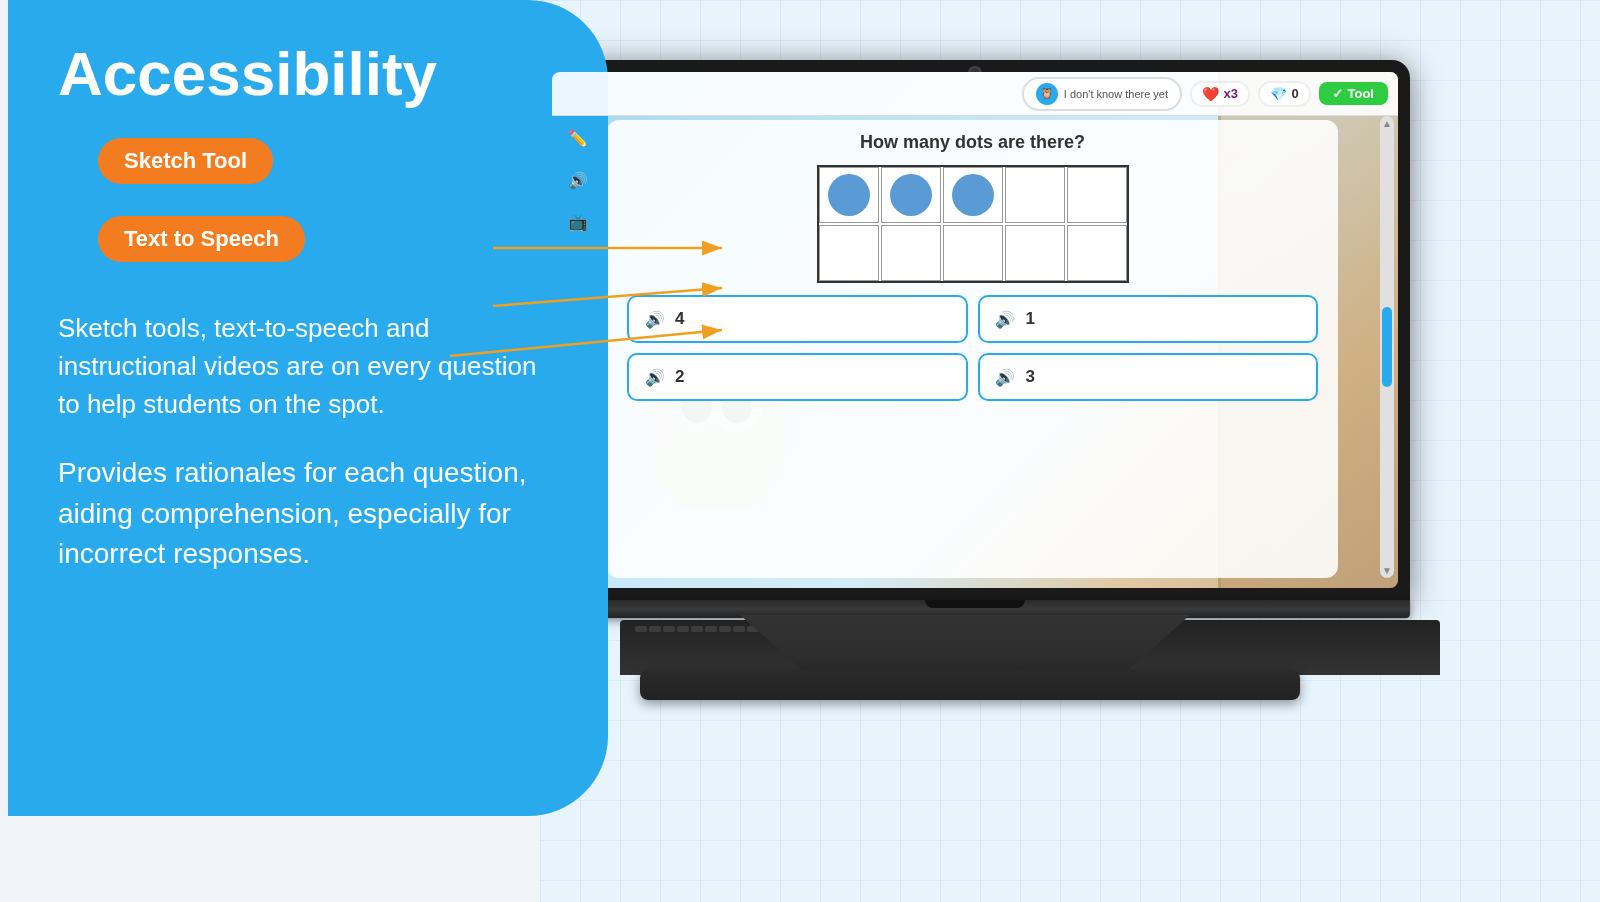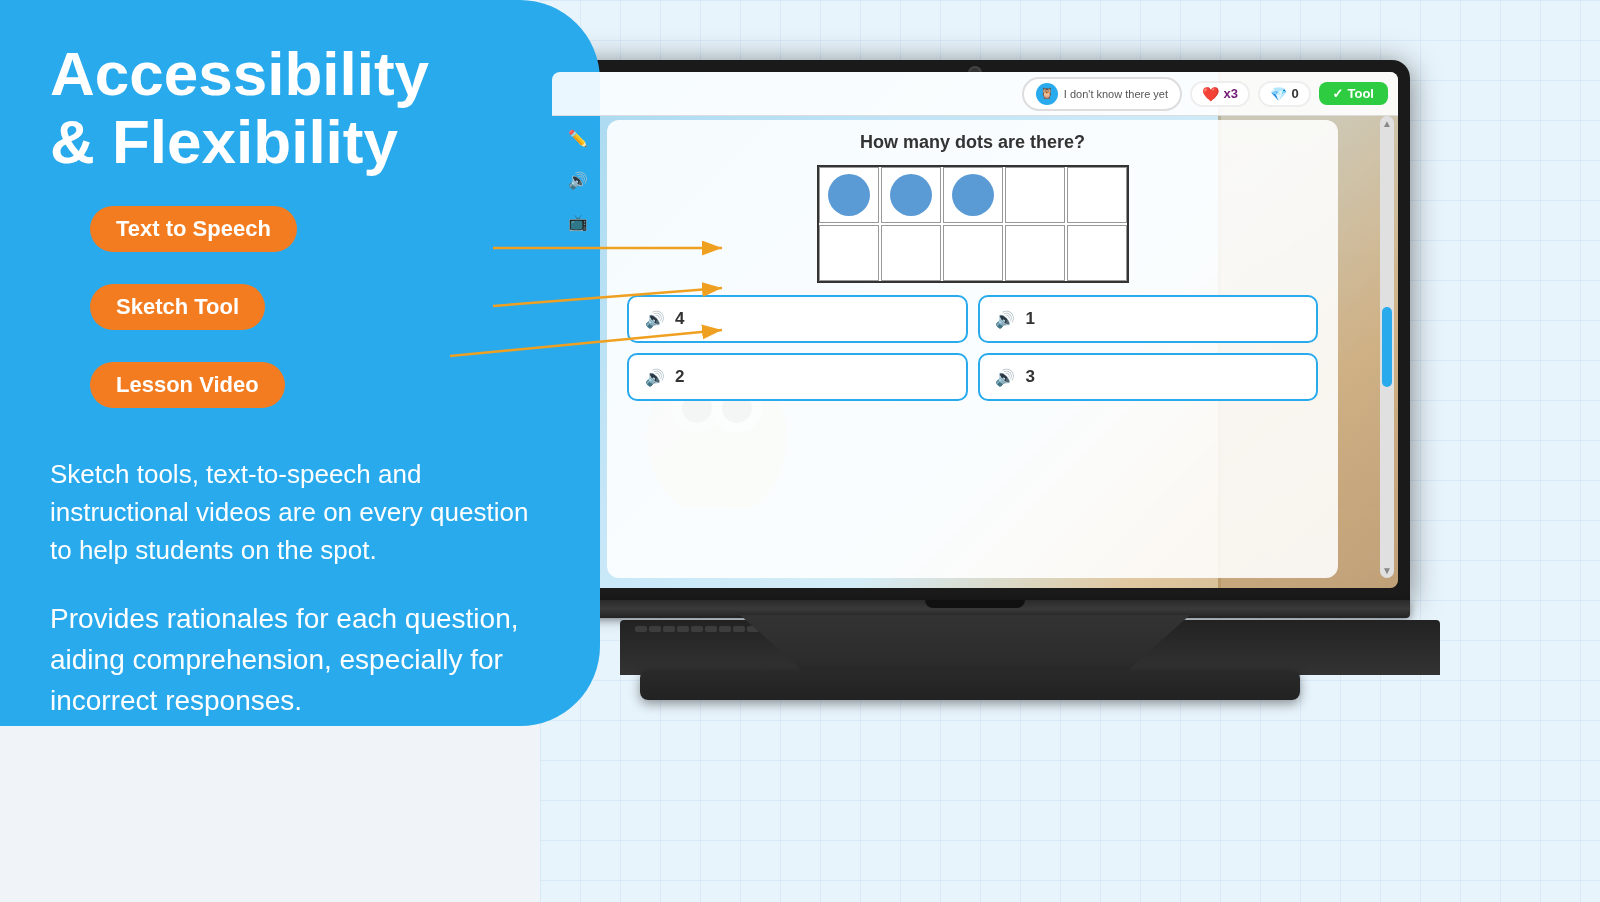--- a/index.html
+++ b/index.html
@@ -9,24 +9,24 @@
       overflow: hidden;
       font-family: 'Arial Rounded MT Bold', 'Arial', sans-serif;
       background: #f0f4f8;
       position: relative;
       display: flex;
     }
 
     
     .left-panel {
       position: absolute;
-      left: 0;
+      left: 8px;
       top: 0;
       width: 600px;
-      height: 726px;
+      height: 816px;
       background: #29aaed;
       border-radius: 0 80px 80px 0;
       z-index: 2;
       padding: 40px 50px;
     }
 
     .main-title {
       color: white;
       font-size: 62px;
       font-weight: 900;
@@ -396,32 +396,28 @@
       height: 200px;
       opacity: 0.6;
     }
   </style>
 </head>
 <body>
 
 <div class="left-panel">
   <h1 class="main-title">
     <span>Accessibility</span><br>
-    <span>&amp; Flexibility</span>
   </h1>
 
   <div class="callout-container">
-    <div class="callout-row">
-      <span class="callout-label">Text to Speech</span>
-    </div>
     <div class="callout-row">
       <span class="callout-label">Sketch Tool</span>
     </div>
     <div class="callout-row">
-      <span class="callout-label">Lesson Video</span>
+      <span class="callout-label">Text to Speech</span>
     </div>
   </div>
 
   <p class="description-text">Sketch tools, text-to-speech and instructional videos are on every question to help students on the spot.</p>
   <p class="description-text2">Provides rationales for each question, aiding comprehension, especially for incorrect responses.</p>
 </div>
 
 <div class="right-panel"></div>
 
 <div class="laptop-wrapper">

